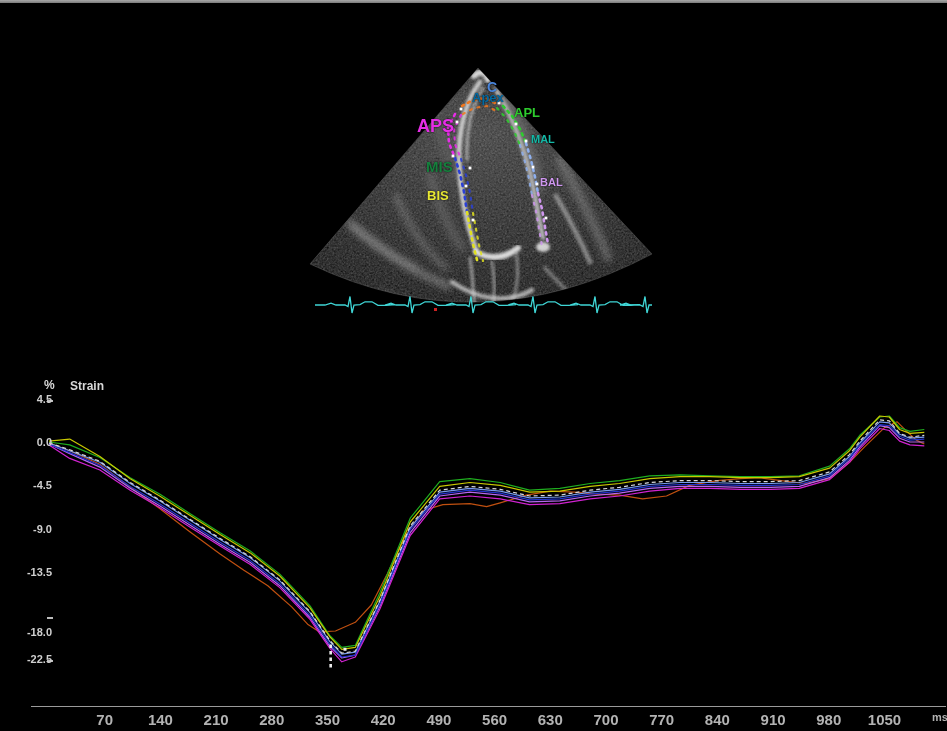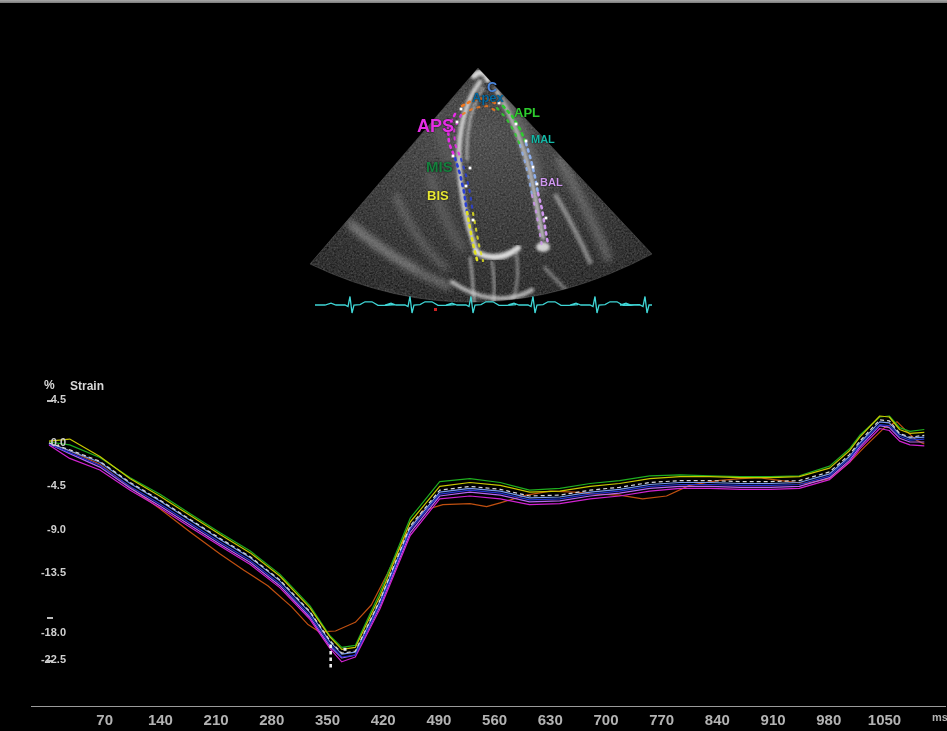--- a/index.html
+++ b/index.html
@@ -6,21 +6,21 @@
   #root{position:relative;width:947px;height:731px;background:#000;overflow:hidden;
         font-family:"Liberation Sans","DejaVu Sans",sans-serif;}
   .topbar{position:absolute;left:0;top:0;width:947px;height:3px;
           background:linear-gradient(#a8a8a8,#7a7a7a);z-index:5;}
   .meas{position:absolute;left:716px;top:31px;z-index:4;color:#f2f2f2;
         font-size:11.5px;font-weight:bold;line-height:17px;letter-spacing:.2px;}
   #scene{position:absolute;left:0;top:0;z-index:1;}
   .us-label{position:absolute;z-index:3;font-size:12px;font-weight:bold;
             text-shadow:0 0 2px #000;}
   .axis-title{position:absolute;z-index:3;color:#d8d8d8;font-size:12px;font-weight:bold;}
-  .ytick{position:absolute;z-index:3;left:0;width:66px;text-align:right;
+  .ytick{position:absolute;z-index:3;left:0;width:52px;text-align:right;
          color:#cfcfcf;font-size:11px;font-weight:bold;}
   .ydash{position:absolute;z-index:0;left:47px;width:6px;height:2px;background:#bdbdbd;}
   .xtick{position:absolute;z-index:3;width:40px;text-align:center;top:711px;
          color:#b3b3b3;font-size:15px;font-weight:bold;}
   .xaxis-line{position:absolute;z-index:2;left:31px;top:706px;width:915px;height:1px;
               background:#9a9a9a;}
   .xunit{position:absolute;z-index:3;left:932px;top:711px;color:#b3b3b3;
          font-size:11px;font-weight:bold;}
 </style>
 </head>

